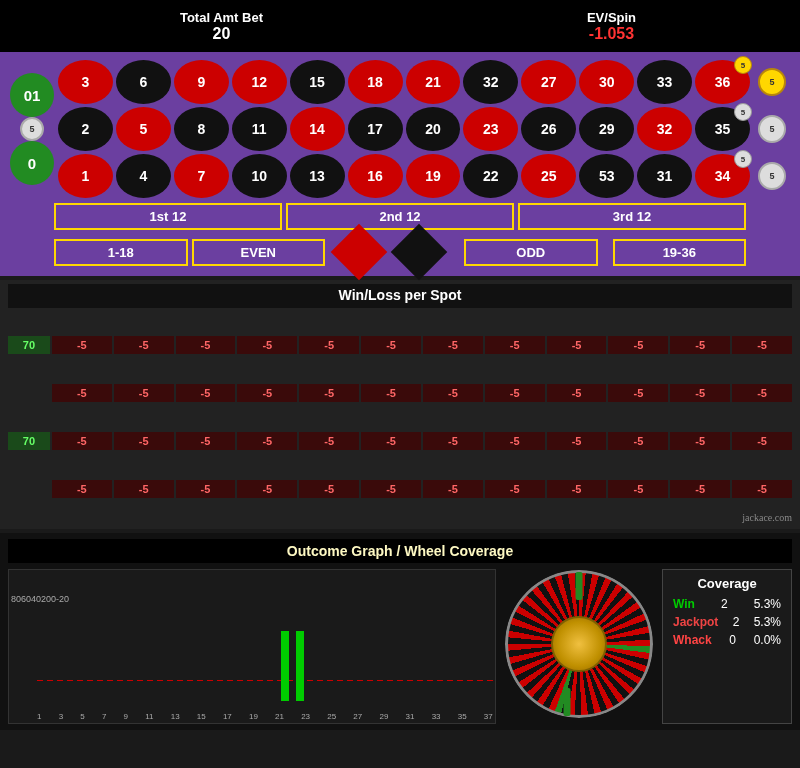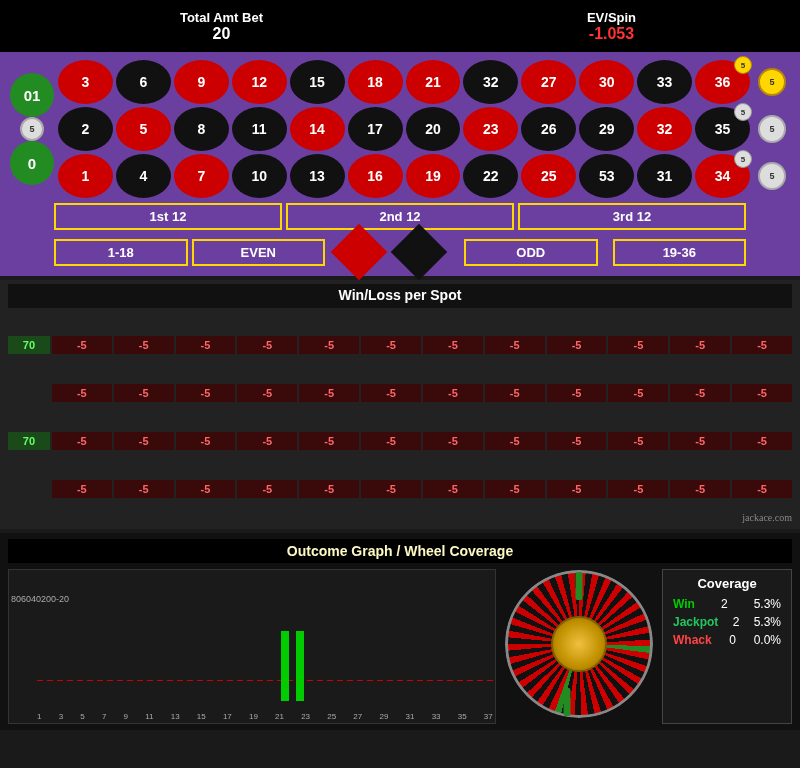--- a/index.html
+++ b/index.html
@@ -299,21 +299,21 @@
       margin-bottom: 6px;
     }
     .cov-row {
       display: flex;
       justify-content: space-between;
       margin-bottom: 4px;
       font-size: 12px;
     }
     .cov-label { font-weight: bold; }
     .cov-label.green { color: #00cc00; }
-    .cov-label.yellow { color: #22c55e; }
+    .cov-label.yellow { color: #ef4444; }
     .cov-label.red { color: #ff4444; }
     .cov-val { color: #fff; }
 
     
     .zero-wrapper {
       position: relative;
       width: 44px;
       height: 44px;
     }
 

